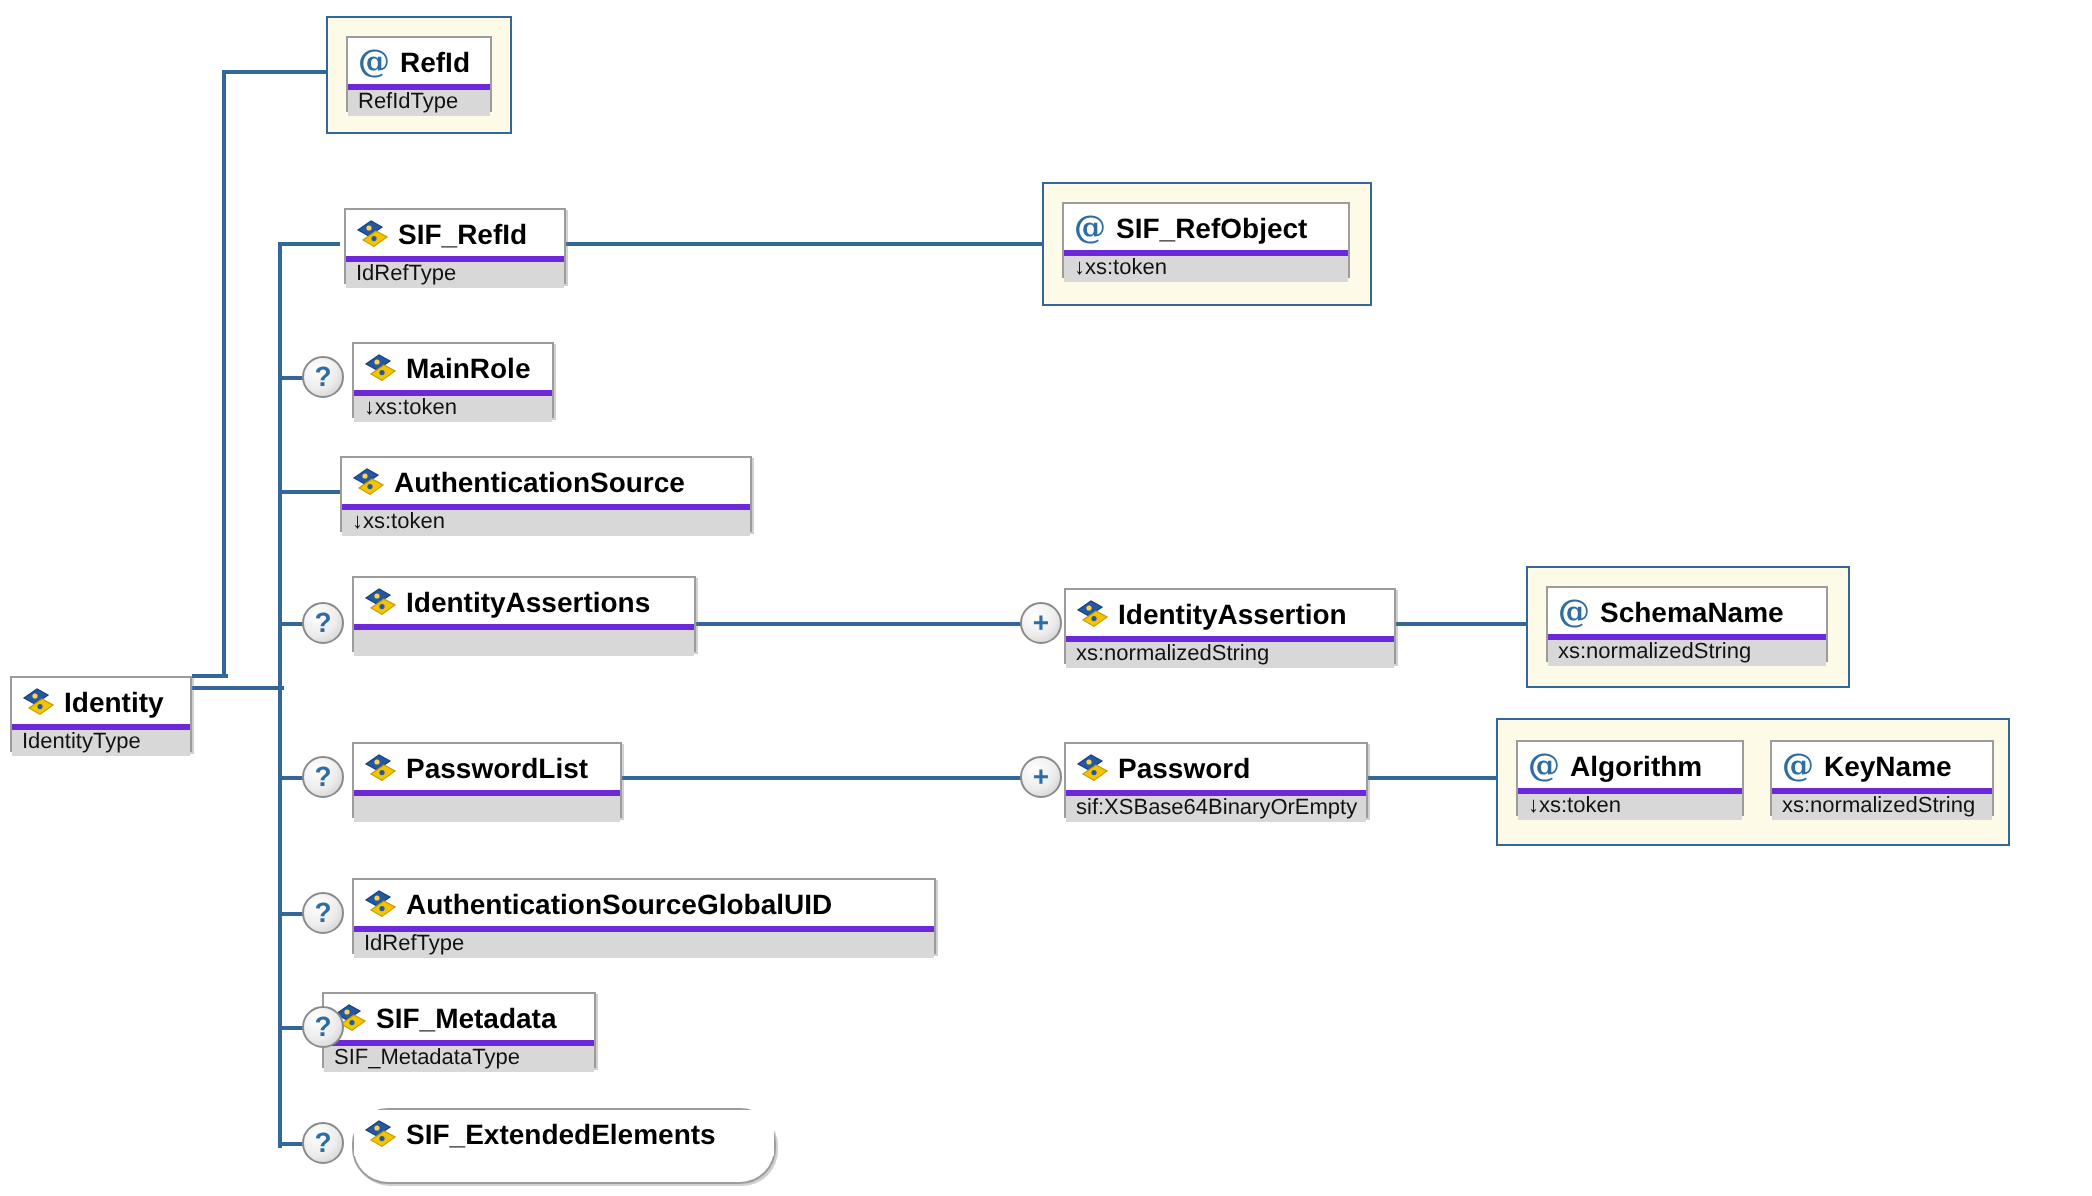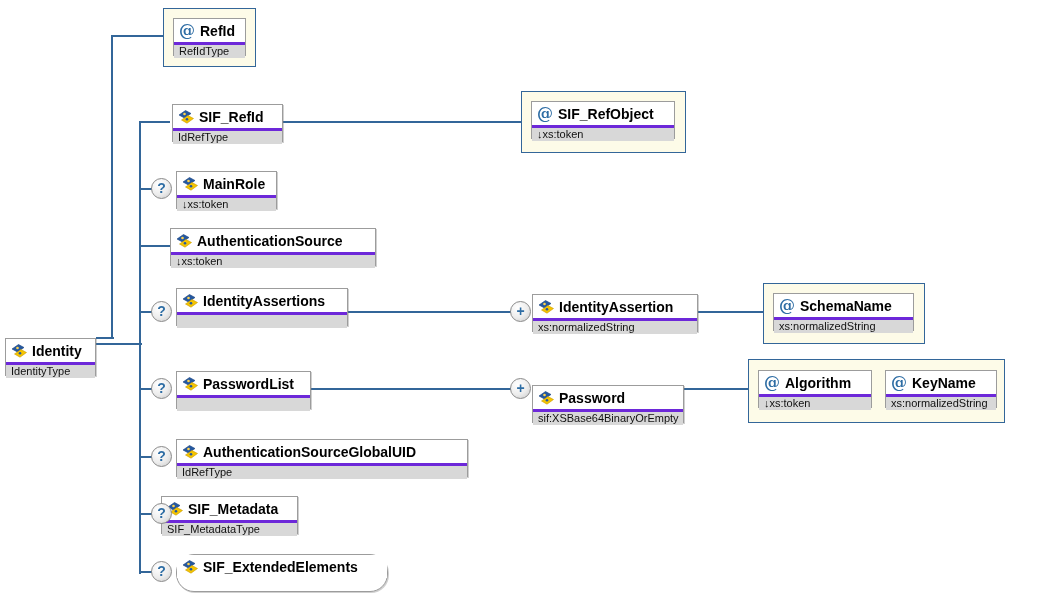--- a/index.html
+++ b/index.html
@@ -205,21 +205,21 @@
           <polygon points="3.5,10 10,5.5 15.5,8.5 9,13.2" fill="#f5c400" stroke="#c79a00" stroke-width="0.6"></polygon>
           <circle cx="9" cy="9.3" r="1.3" fill="#2458a0"></circle>
         </svg>
       </span>
       <span class="node-name">PasswordList</span>
     </div>
     <div class="node-sub"></div>
   </div>
 
   <div class="badge" style="left:510px;top:378px;">+</div>
-  <div class="node" style="left:532px;top:385px;width:152px;">
+  <div class="node" style="left:532px;top:371px;width:152px;">
     <div class="node-title">
       <span class="el-icon">
         <svg width="16" height="14" viewBox="0 0 16 14">
           <polygon points="1,5 7.5,0.5 13,3.5 6.5,8" fill="#2458a0" stroke="#16407e" stroke-width="0.6"></polygon>
           <circle cx="6.5" cy="4" r="1.3" fill="#ffd24d"></circle>
           <polygon points="3.5,10 10,5.5 15.5,8.5 9,13.2" fill="#f5c400" stroke="#c79a00" stroke-width="0.6"></polygon>
           <circle cx="9" cy="9.3" r="1.3" fill="#2458a0"></circle>
         </svg>
       </span>
       <span class="node-name">Password</span>

